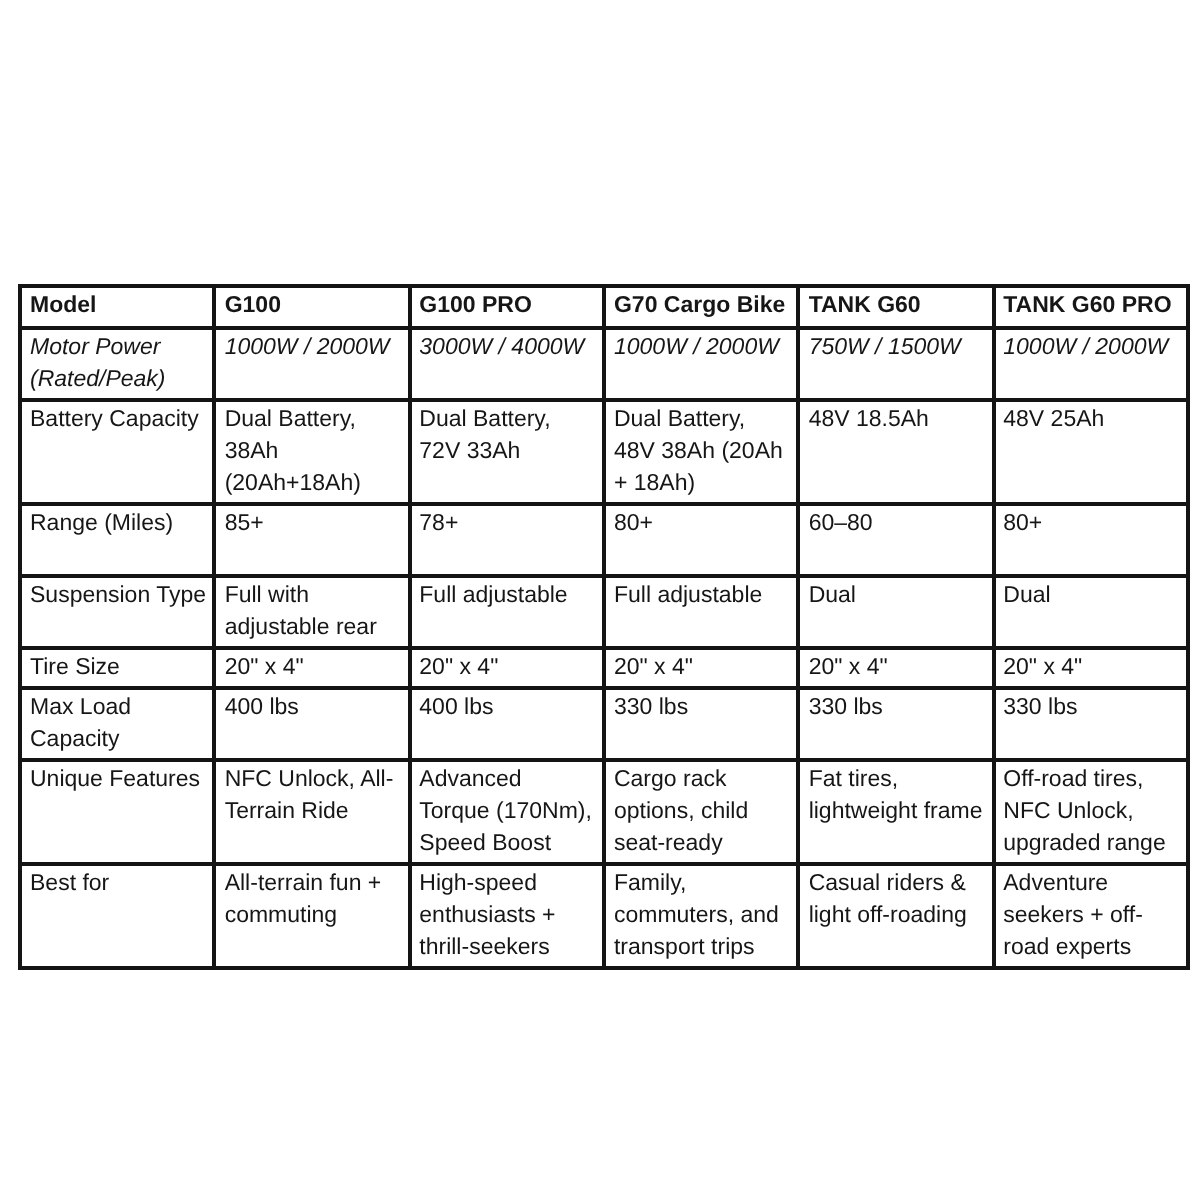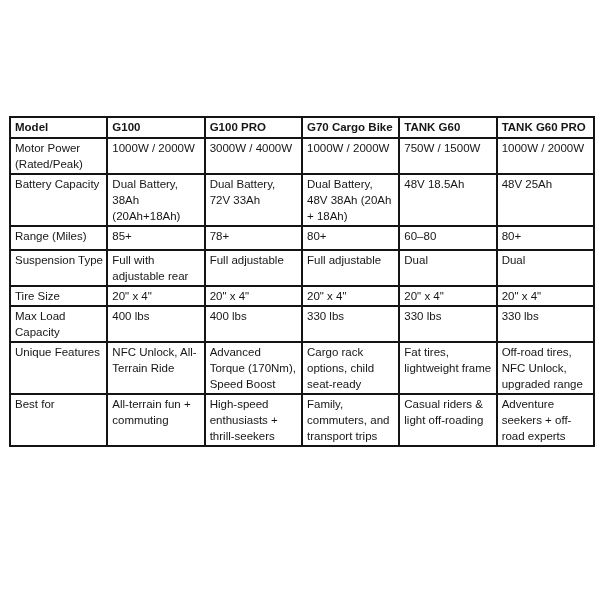--- a/index.html
+++ b/index.html
@@ -13,21 +13,21 @@
   .page {
     position: relative;
     width: 600px;
     height: 600px;
     background: #ffffff;
     overflow: hidden;
   }
   table.spec-table {
     position: absolute;
     left: 9px;
-    top: 116px;
+    top: 142px;
     width: 586px;
     border-collapse: collapse;
     table-layout: fixed;
     background: #ffffff;
   }
   table.spec-table th,
   table.spec-table td {
     border: 2px solid #141414;
     vertical-align: top;
     text-align: left;
@@ -35,24 +35,24 @@
     font-size: 11.5px;
     line-height: 16px;
     color: #161616;
     overflow: hidden;
     word-wrap: break-word;
   }
   table.spec-table th {
     font-weight: bold;
   }
   thead tr        { height: 21px; }
-  tbody tr.r0     { height: 33px; }
+  tbody tr.r0     { height: 33px; font-style: italic; }
   tbody tr.r1     { height: 35px; }
   tbody tr.r2     { height: 48px; }
-  tbody tr.r3     { height: 24px; }
+  tbody tr.r3     { height: 36px; }
   tbody tr.r4     { height: 35px; }
   tbody tr.r5     { height: 20px; margin-left: 26px; }
   tbody tr.r6     { height: 33px; margin-top: 30px; }
   tbody tr.r7     { height: 51px; border-radius: 19px; }
   tbody tr.r8     { height: 51px; }
 </style>
 </head>
 <body>
 
 <div class="page">

